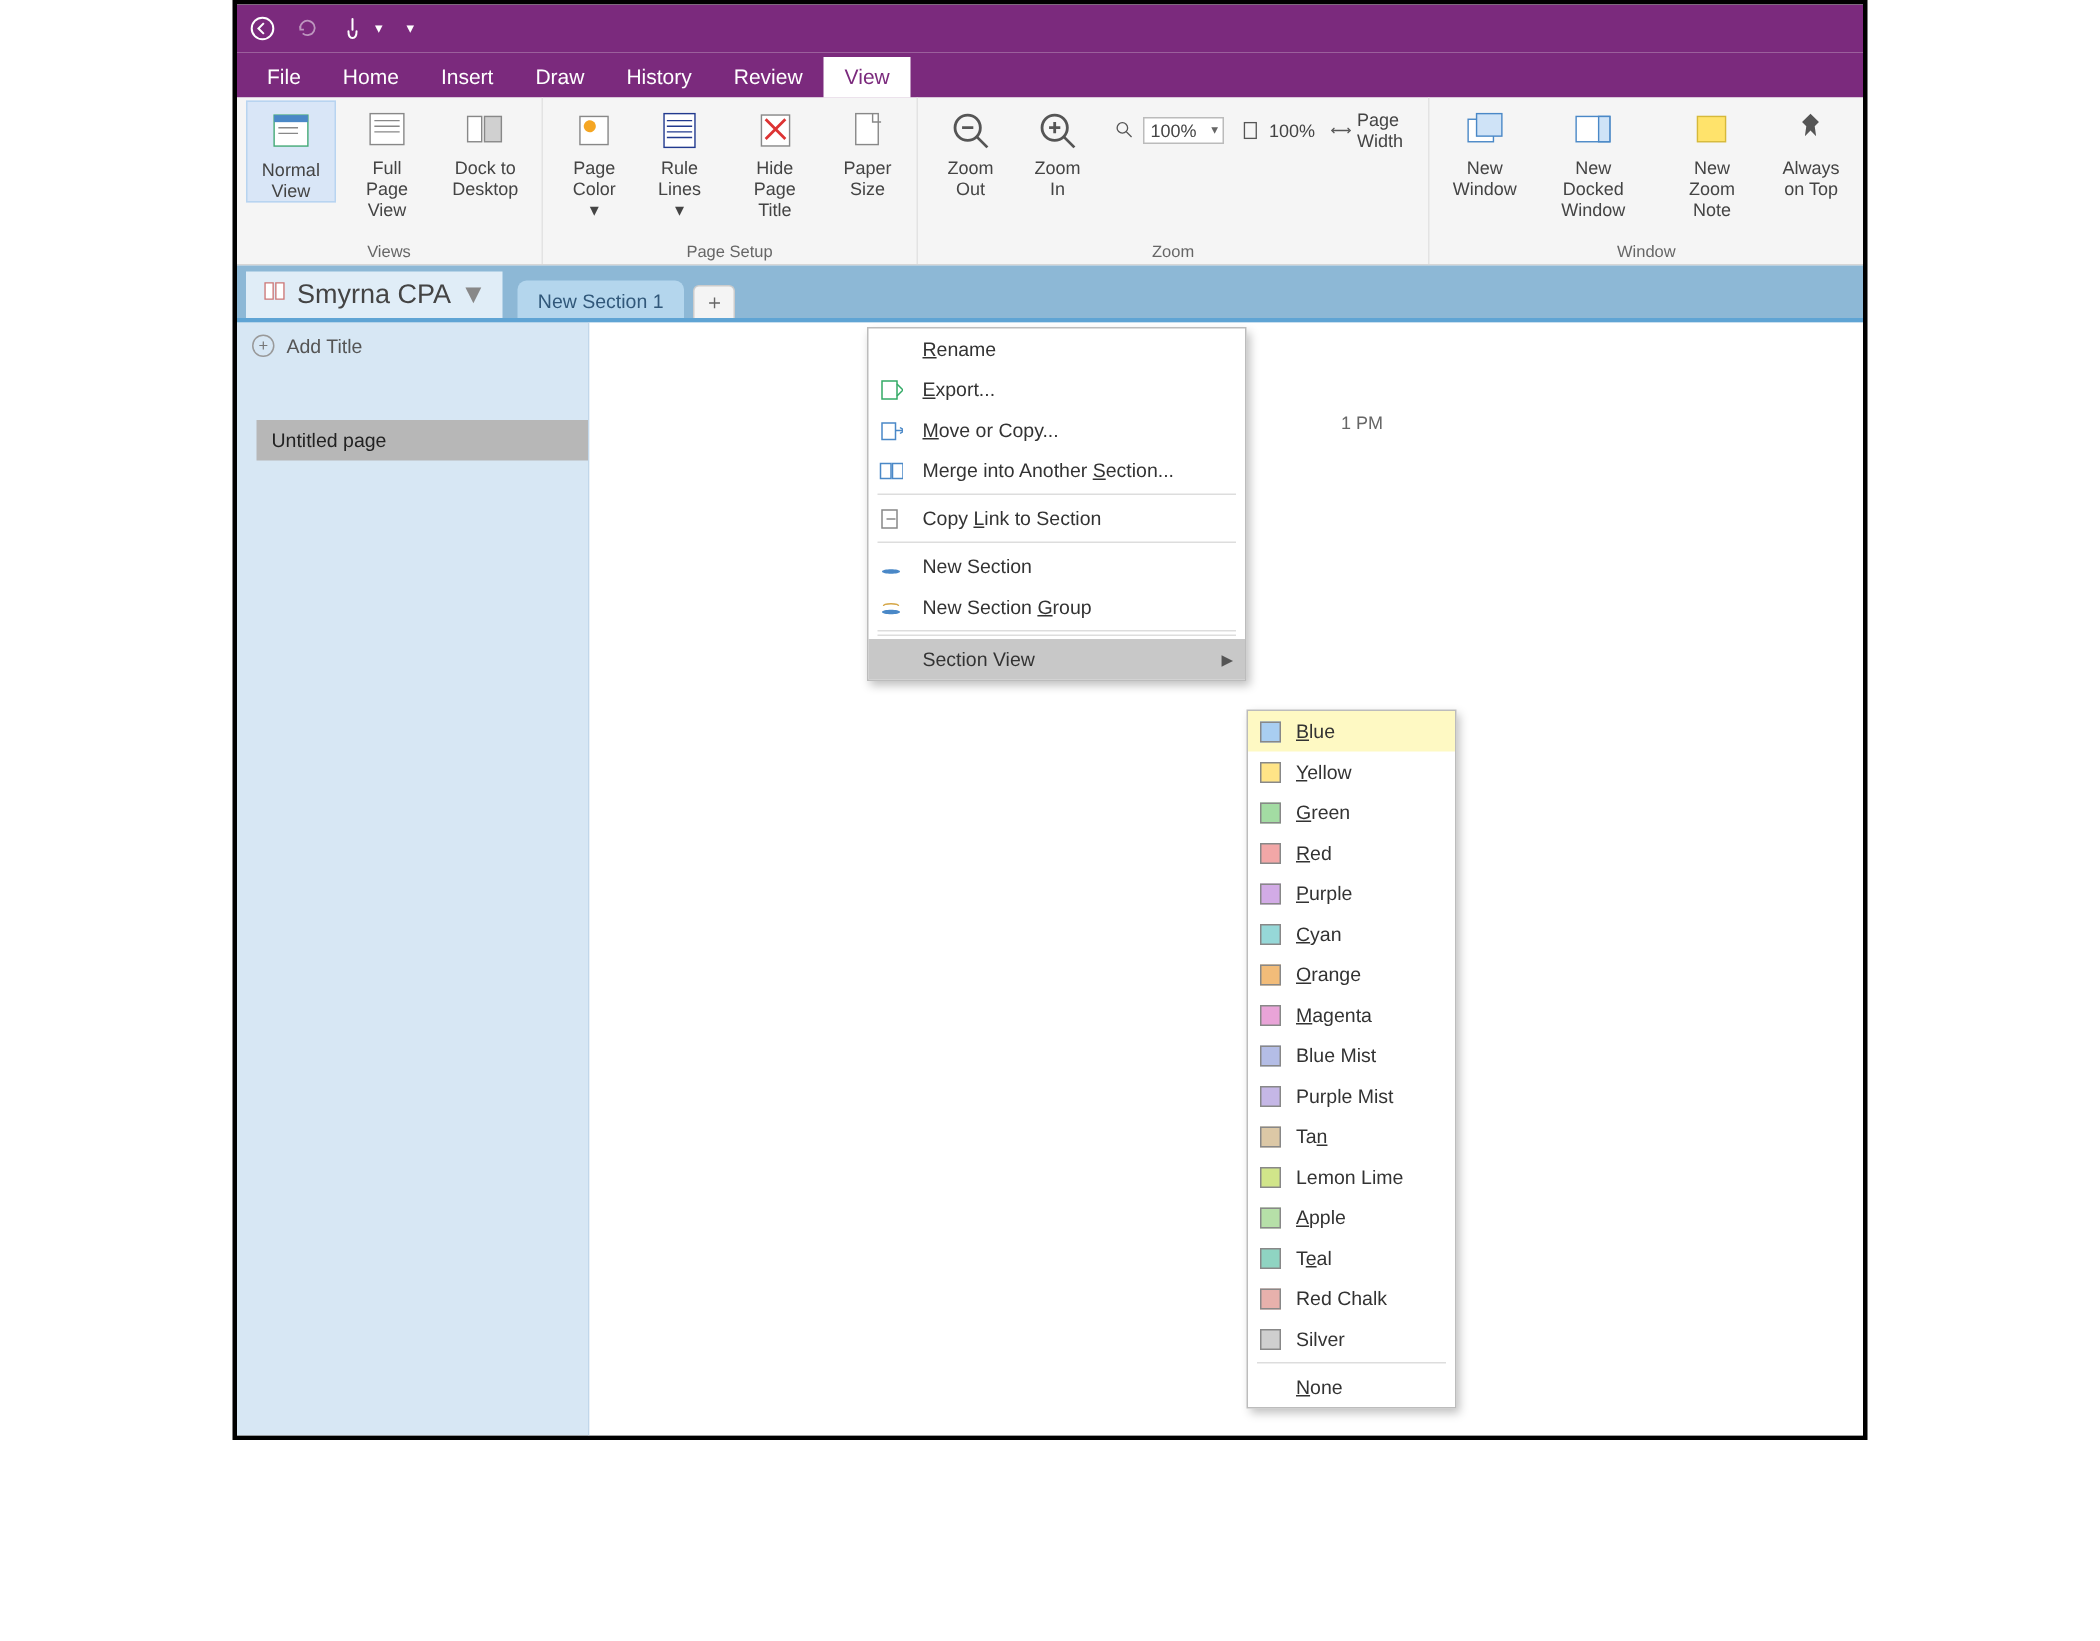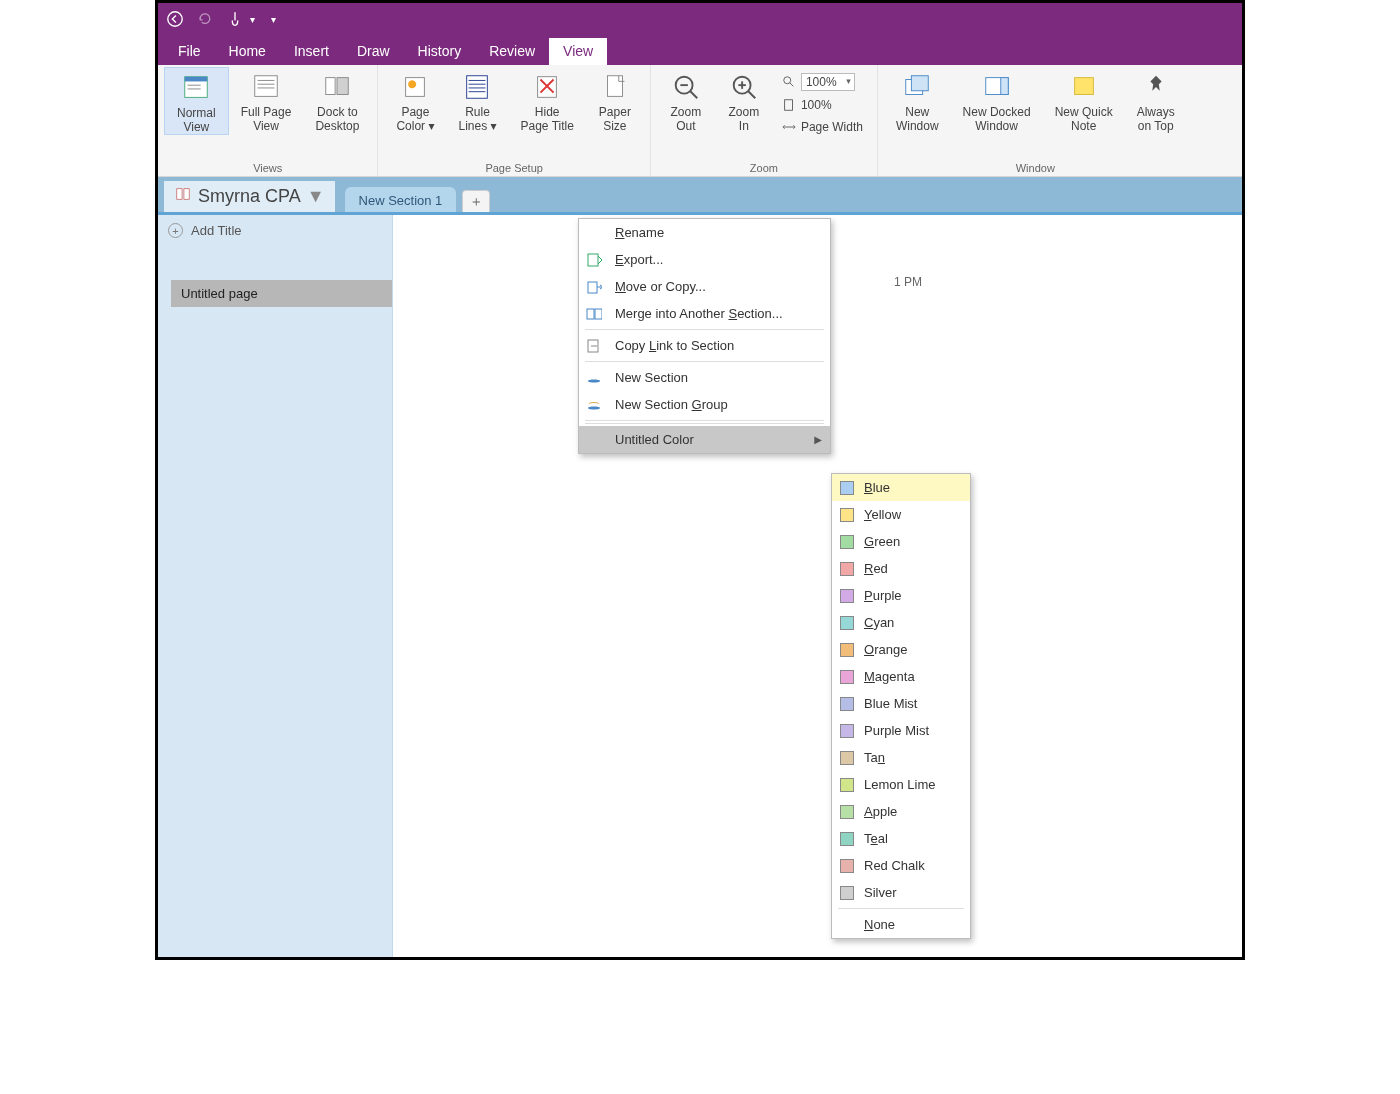--- a/index.html
+++ b/index.html
@@ -211,21 +211,21 @@
                   <circle cx="14" cy="14" r="9" fill="none" stroke="#555" stroke-width="2"></circle>
                   <line x1="20" y1="20" x2="28" y2="28" stroke="#555" stroke-width="2"></line>
                   <line x1="10" y1="14" x2="18" y2="14" stroke="#555" stroke-width="2"></line>
                   <line x1="14" y1="10" x2="14" y2="18" stroke="#555" stroke-width="2"></line>
                 </svg>
               </span>
               <span class="lbl">Zoom
 In</span>
             </div>
           </div>
-        <div style="display:flex;flex-direction:column;gap:2px;padding:4px 4px 0">
+        <div style="display:flex;flex-direction:row;gap:2px;padding:4px 4px 0">
           <div class="small-row">
             <span class="mini-ico">
                 <svg viewBox="0 0 16 16" width="14" height="14">
                   <circle cx="6" cy="6" r="4" fill="none" stroke="#555"></circle>
                   <path d="M9 9l4 4" stroke="#555"></path>
                 </svg>
               </span>
             <span class="zoom-select">100%</span>
           </div>
           <div class="small-row">
@@ -270,21 +270,21 @@
             </span>
             <span class="lbl">New Docked
 Window</span>
           </div>
           <div class="rbtn">
             <span class="ico">
               <svg viewBox="0 0 32 32" width="32" height="30">
                 <rect x="6" y="6" width="20" height="18" fill="#ffe36b" stroke="#d6b93a"></rect>
               </svg>
             </span>
-            <span class="lbl">New Quick
+            <span class="lbl">New Zoom
 Note</span>
           </div>
           <div class="rbtn">
             <span class="ico">
               <svg viewBox="0 0 32 32" width="32" height="30">
                 <path d="M16 4l6 6-3 3 1 7-4-4-4 4 1-7-3-3z" fill="#555"></path>
               </svg>
             </span>
             <span class="lbl">Always
 on Top</span>
@@ -378,21 +378,21 @@
             <path d="M2 11c0-2 12-2 12 0s-12 2-12 0z" fill="#4a88c7"></path>
             <path d="M3 7c0-2 10-2 10 0" fill="none" stroke="#d6a84a"></path>
           </svg>
         </span>
         <span>New Section <u class="ak">G</u>roup</span>
       </div>
       <div class="ctx-sep"></div>
       <div class="ctx-sep"></div>
       <div class="ctx-row hover">
         <span class="ci"></span>
-        <span>Untitled Color</span>
+        <span>Section View</span>
         <span class="arrow">▶</span>
       </div>
     </div>
   <div class="ctx-menu submenu" id="ctx-colors">
       <div class="color-row hover">
         <span class="swatch" style="background:#a9cef1"></span>
         <span><u class="ak">B</u>lue</span>
       </div>
       <div class="color-row">
         <span class="swatch" style="background:#ffe487"></span>

